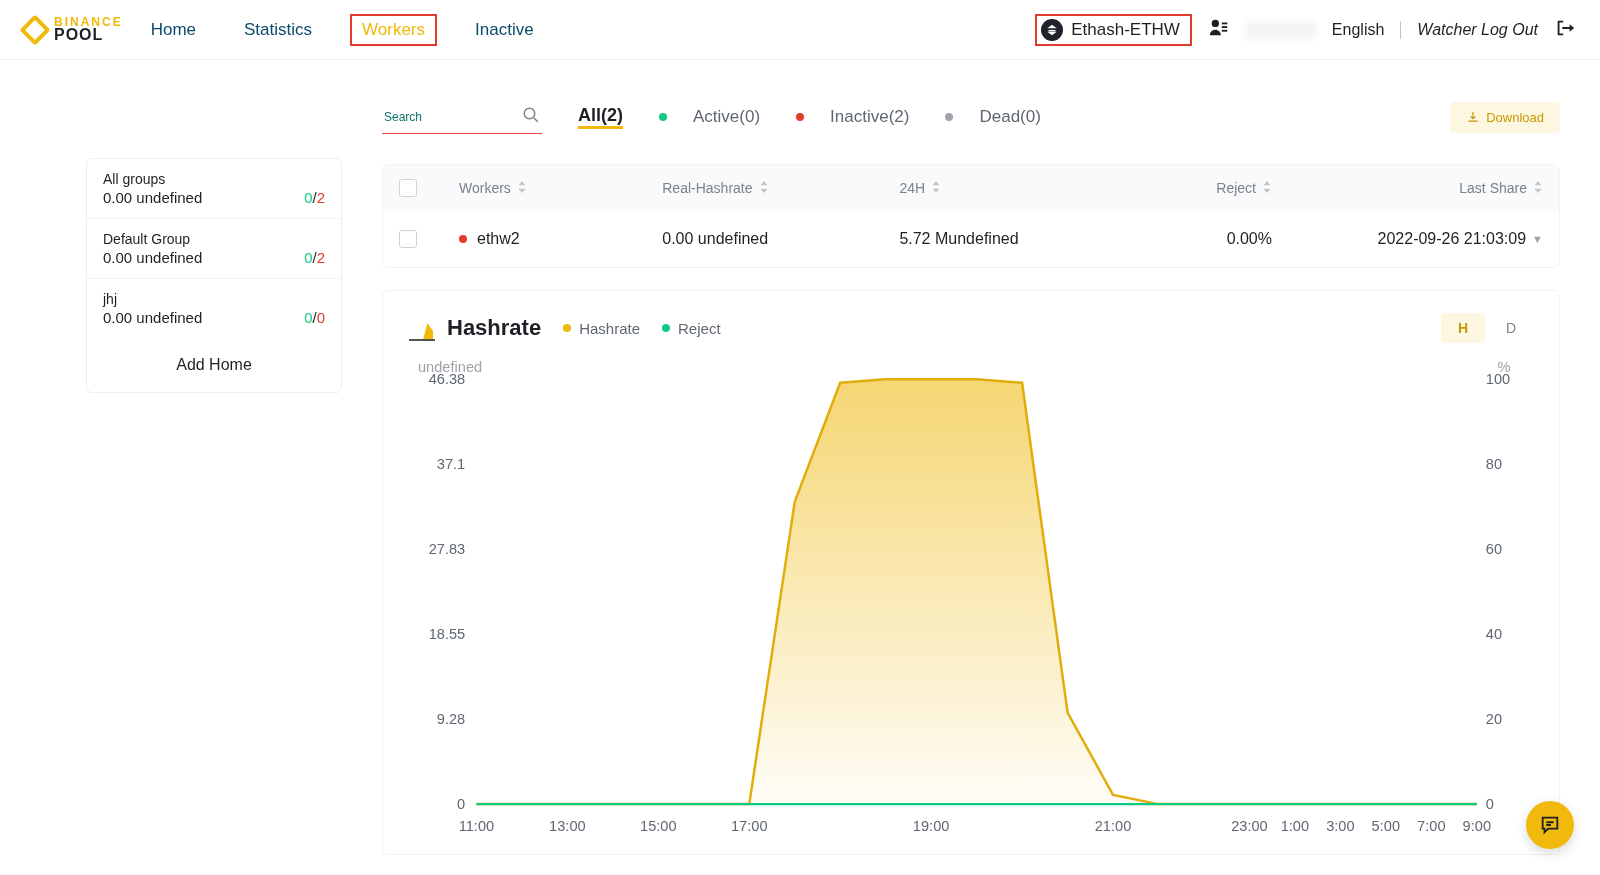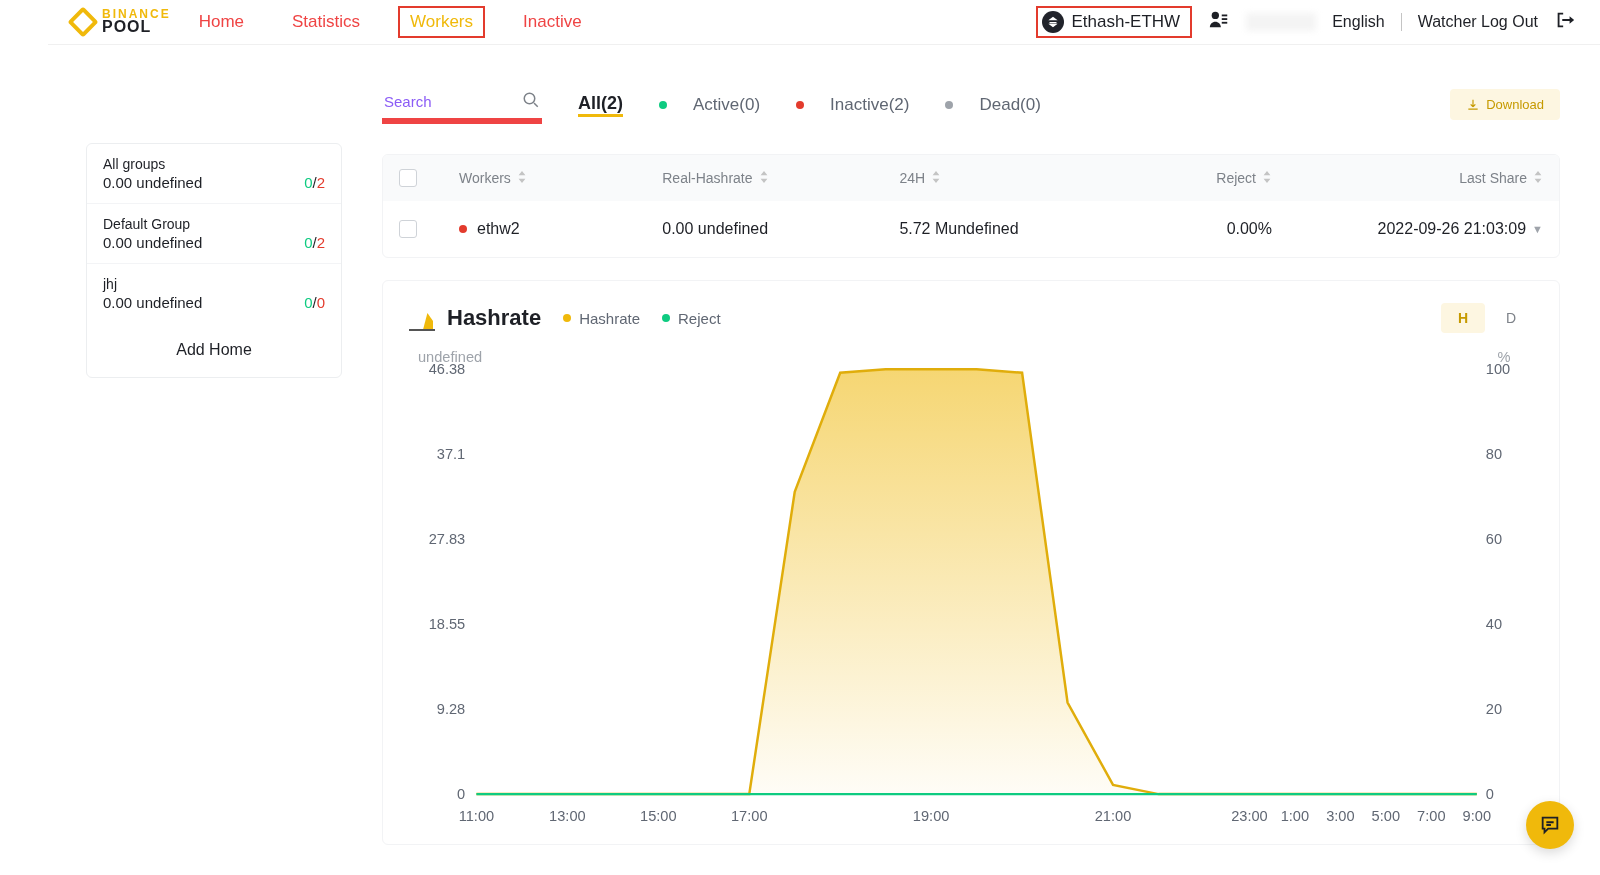--- a/index.html
+++ b/index.html
@@ -10,56 +10,55 @@
     height: 875px;
     color: #1e2026;
     position: relative;
     border-radius: 24px;
     overflow: hidden;
   }
   
   .topnav {
     display: flex;
     align-items: center;
-    height: 45px;
+    height: 60px;
     padding: 0 24px;
     border-bottom: 1px solid #f0f0f0;
     background: #fff;
-    margin-left: 48px;
   }
   .logo-wrap { display: flex; align-items: center; margin-right: 18px; }
   .logo-diamond {
     width: 22px; height: 22px; transform: rotate(45deg);
     background: #f0b90b; margin-right: 8px; border-radius: 3px;
     position: relative;
   }
   .logo-diamond::after { content:""; position:absolute; inset:4px; background:#fff; }
   .logo-diamond::before { content:""; position:absolute; inset:8px; background:#f0b90b; }
   .logo-text { line-height: 0.9; }
   .logo-text .bn { font-size: 12px; letter-spacing: 2px; color:#f0b90b; font-weight: 600; }
   .logo-text .pool { font-size: 16px; font-weight: 700; letter-spacing: 1px; }
   .nav-links { display: flex; align-items: center; gap: 28px; }
-  .nav-link { font-size: 17px; font-weight: 500; color:#ef4444; cursor:pointer; padding: 4px 10px;}
+  .nav-link { font-size: 17px; font-weight: 500; color:#0c4a6e; cursor:pointer; padding: 4px 10px;}
   .nav-link.active { color:#f0b90b; border: 2.5px solid #e33b2d; }
   .topnav-right { margin-left: auto; display: flex; align-items: center; gap: 16px; }
   .algo-pill {
     display: flex; align-items: center; gap: 8px;
     border: 2.5px solid #e33b2d; padding: 3px 10px 3px 4px;
     font-size: 17px; font-weight: 500;
   }
   .algo-icon {
     width: 22px; height: 22px; border-radius: 50%; background:#21232b;
     display:flex; align-items:center; justify-content:center;
   }
   .algo-icon svg { width:14px; height:14px; }
   .user-icon svg, .logout-icon svg { width:22px; height:22px; }
   .user-blur { width:70px; height:18px; background:#f4f4f4; border-radius:2px; filter: blur(3px); }
   .lang { font-size: 16px; }
   .vdiv { width:1px; height:18px; background:#c4c4c4; }
-  .logout-text { font-size: 16px; }
+  .logout-text { font-size: 16px; font-style: italic; }
 
   
   .page { display:flex; padding: 40px 30px 0 86px; gap: 40px; }
   .sidebar {
     width: 256px; flex-shrink:0;
     border: 1px solid #eceef0; border-radius: 6px; margin-top: 58px;
     background:#fff; align-self: flex-start;
   }
   .sb-header {
     display:flex; justify-content:space-between; padding: 14px 16px;
@@ -72,21 +71,21 @@
   .sb-left .gname { font-size:14px; color:#1e2026; }
   .sb-left .gval { font-size:15px; font-weight:500; margin-top:2px; }
   .sb-stat { font-size:15px; margin-top: 18px; }
   .sb-stat .a { color:#0ecb81; }
   .sb-stat .i { color:#e33b2d; }
   .addgrp { text-align:center; padding: 18px 0; font-size:16px; color:#1e2026; cursor:pointer; }
 
   
   .main { flex:1; min-width:0; padding-right: 10px;}
   .tabs-row { display:flex; align-items:center; gap: 36px; padding-bottom: 12px; }
-  .search-box { display:flex; align-items:center; justify-content:space-between; width:160px; border-bottom:6px solid #ef4444; padding: 6px 2px; font-size:15px; color:#8b5cf6; }
+  .search-box { display:flex; align-items:center; justify-content:space-between; width:160px; border-bottom:1px solid #ef4444; padding: 6px 2px; font-size:12px; color:#0f766e; }
   .tab-item { font-size:18px; font-weight:600; color:#1e2026; }
   .tab-item.active { border-bottom: 3px solid #f0b90b; }
   .status-tab { font-size:17px; color:#606773; display:flex; align-items:center; gap:26px;}
   .dot { width:8px; height:8px; border-radius:50%; display:inline-block; }
   .dot.green { background:#0ecb81; }
   .dot.red { background:#e33b2d; }
   .dot.gray { background:#9ea3aa; }
   .download-btn {
     margin-left:auto; background:#fdf6e1; color:#c69a00; font-size:13px;
     padding:8px 16px; border-radius:4px; display:flex; align-items:center; gap:6px; cursor:pointer;

